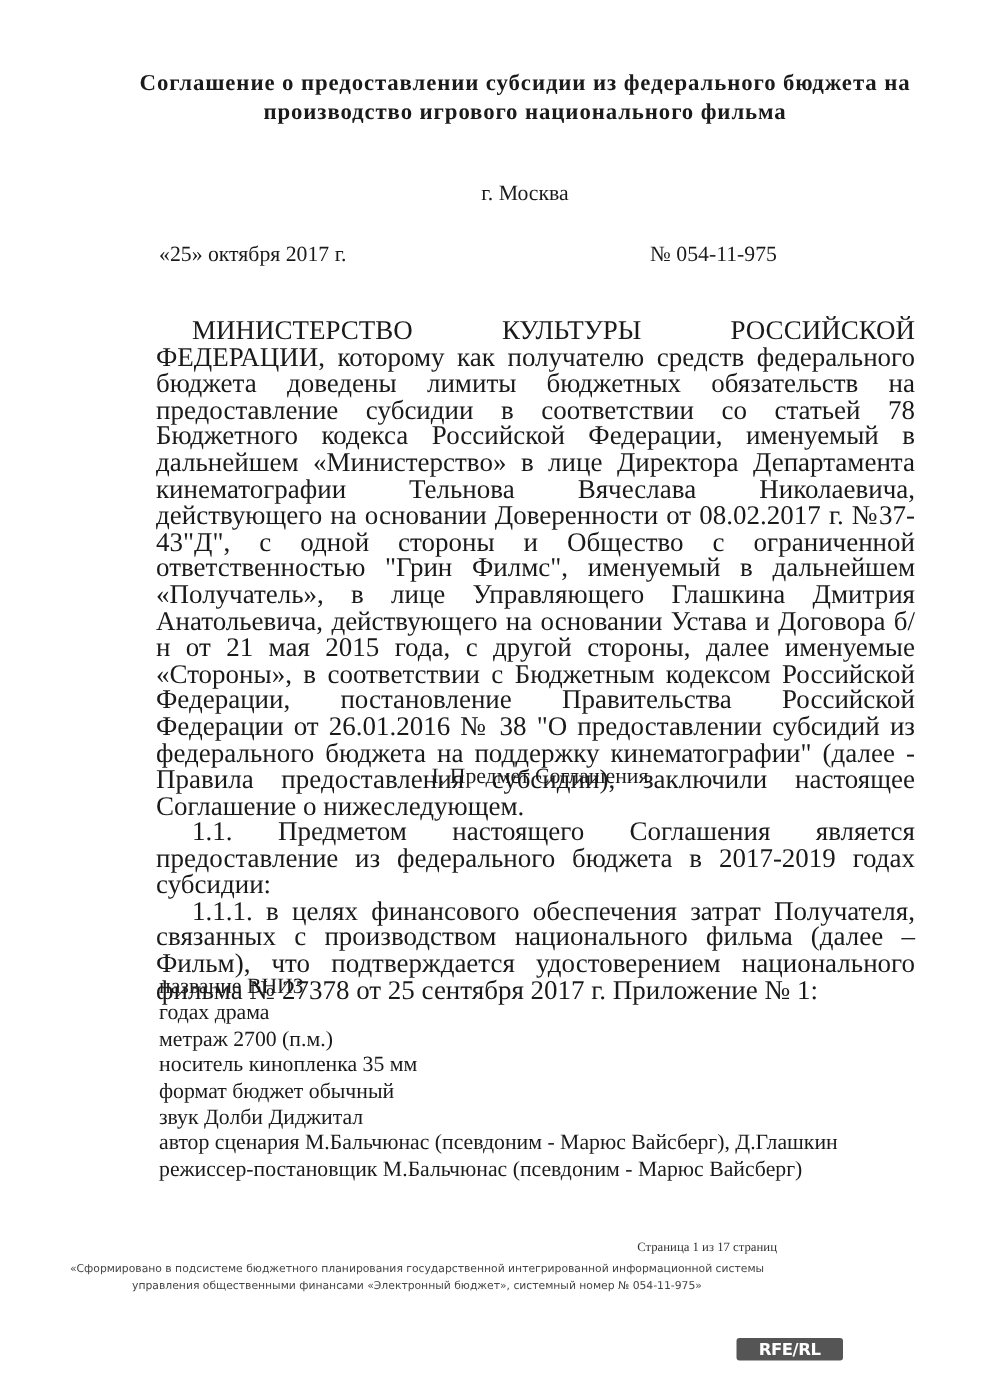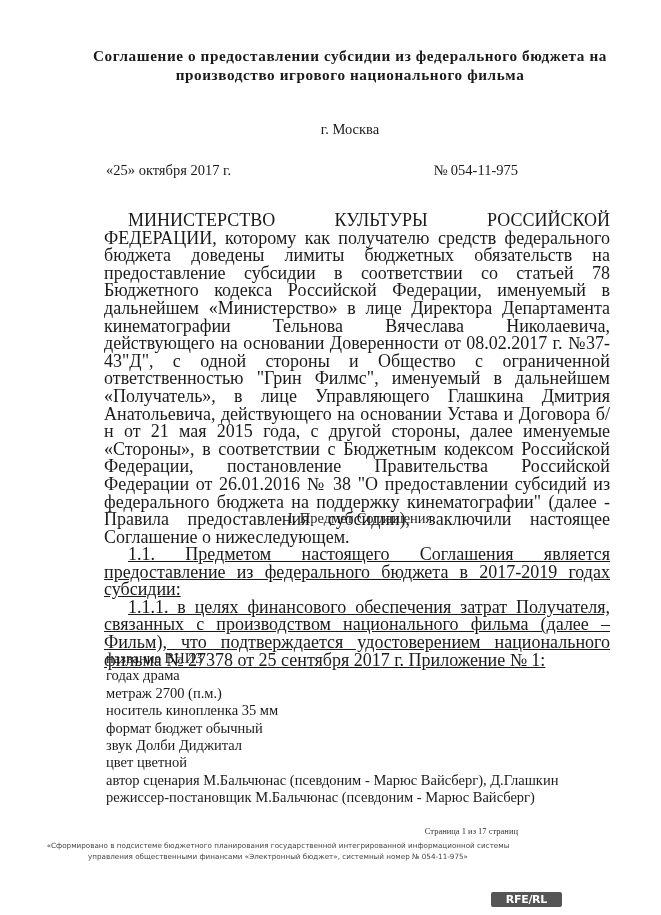--- a/index.html
+++ b/index.html
@@ -8,21 +8,21 @@
     .page { position: absolute; left: 0; top: 0; width: 570px; height: 915px; }
     .title { position: absolute; left: 60px; width: 580px; top: 46px; text-align: center;
              font-weight: bold; font-size: 15.2px; line-height: 19px; letter-spacing: 0.6px; }
     .city { position: absolute; left: 0; width: 700px; top: 121px; text-align: center; font-size: 14.5px; }
     .date { position: absolute; left: 106px; top: 162px; font-size: 14.5px; }
     .docnum { position: absolute; right: 52px; top: 162px; font-size: 14.5px; }
     .body { position: absolute; left: 104px; width: 506px; font-size: 18px; line-height: 17.6px; }
     .para { text-align: justify; text-indent: 24px; margin: 0; }
     .p1 { top: 212px; }
     .section { position: absolute; left: 0; width: 720px; top: 510px; text-align: center; font-size: 14.5px; }
-    .p2 { top: 546px; text-decoration: underline; }
+    .p2 { top: 546px; }
     .list { position: absolute; left: 106px; top: 650px; font-size: 14.5px; line-height: 17.4px; }
     .list div { white-space: nowrap; }
     .footer-page { position: absolute; right: 52px; top: 826px; font-size: 8.5px; color: #333; padding-left: 16px; }
     .footer-note { position: absolute; right: 52px; top: 840px; width: 480px; text-align: center;
                    font-family: "DejaVu Sans", sans-serif; font-size: 7.2px; line-height: 11px; color: #444; }
     .watermark { position: absolute; right: 8px; bottom: 8px; font-family: "DejaVu Sans", sans-serif;
                  font-weight: bold; font-size: 11px; color: #fff; background: #555; padding: 1px 15px;
                  border-radius: 2px; letter-spacing: -0.3px; }
   </style>
 </head>
@@ -45,21 +45,20 @@
     <p class="para">1.1.1. в целях финансового обеспечения затрат Получателя, связанных с производством национального фильма (далее – Фильм), что подтверждается удостоверением национального фильма № 27378 от 25 сентября 2017 г. Приложение № 1:</p>
   </div>
 
   <div class="list">
     <div>название ВНИЗ</div>
     <div>годах драма</div>
     <div>метраж 2700 (п.м.)</div>
     <div>носитель кинопленка 35 мм</div>
     <div>формат бюджет обычный</div>
     <div>звук Долби Диджитал</div>
-    <div>цвет цветной</div>
     <div>автор сценария М.Бальчюнас (псевдоним - Марюс Вайсберг), Д.Глашкин</div>
     <div>режиссер-постановщик М.Бальчюнас (псевдоним - Марюс Вайсберг)</div>
   </div>
 
   <div class="footer-page">Страница 1 из 17 страниц</div>
   <div class="footer-note">«Сформировано в подсистеме бюджетного планирования государственной интегрированной информационной системы управления общественными финансами «Электронный бюджет», системный номер № 054-11-975»</div>
 
   <div class="watermark">RFE/RL</div>
 </div>
 

